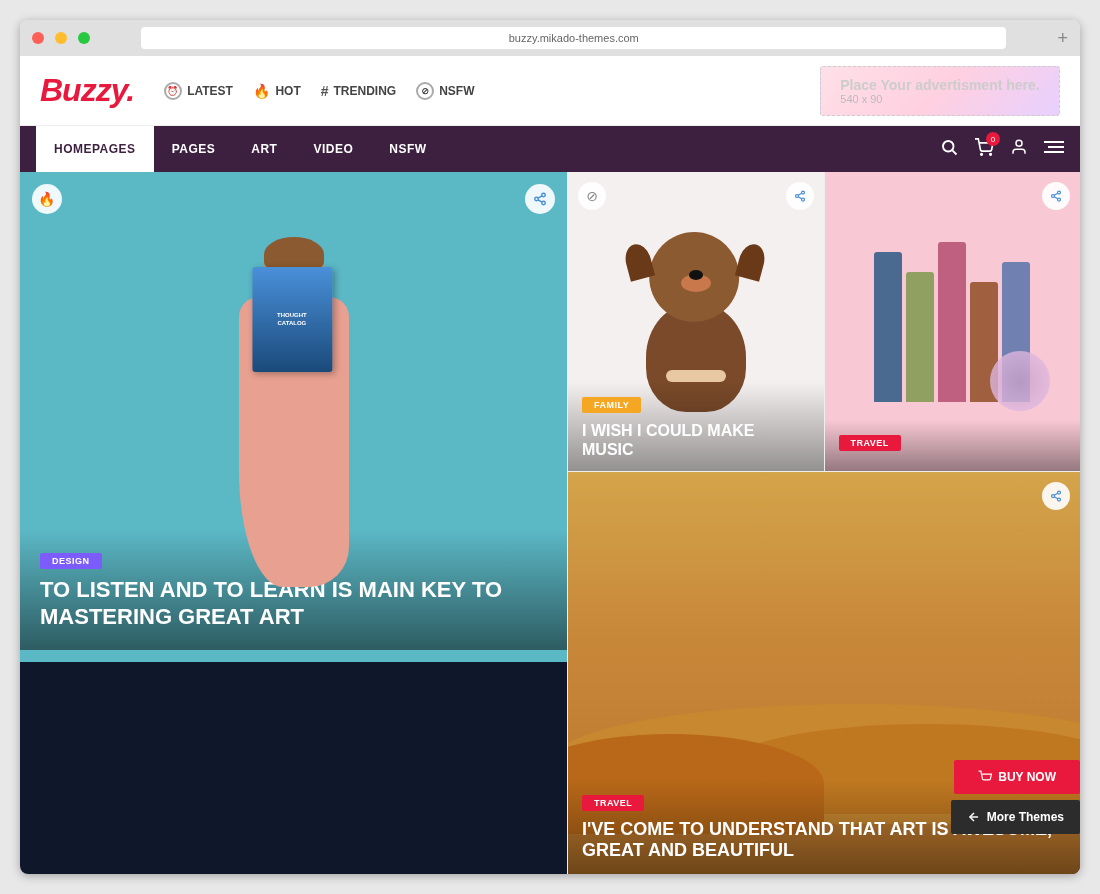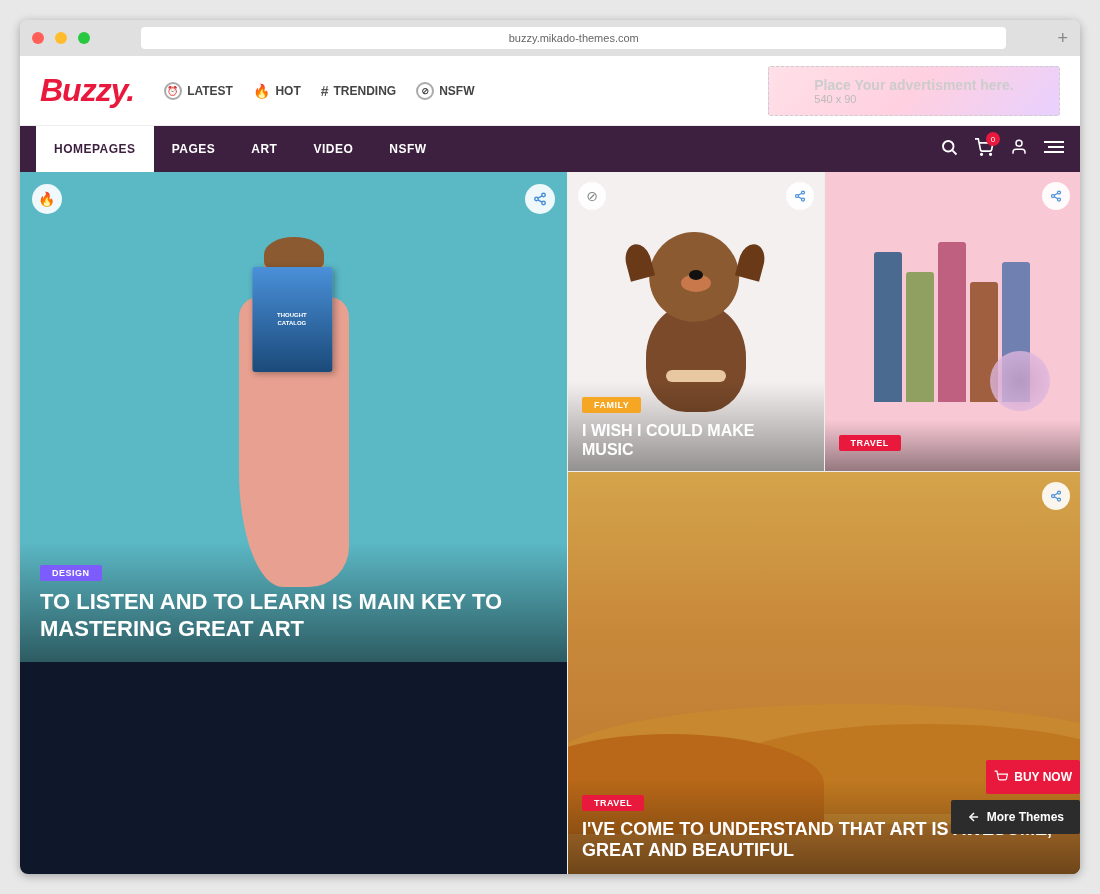--- a/index.html
+++ b/index.html
@@ -79,21 +79,21 @@
     .nav-icon-circle {
       width: 18px; height: 18px; border-radius: 50%;
       border: 2px solid #aaa;
       display: flex; align-items: center; justify-content: center;
       font-size: 9px;
     }
     .nav-fire { color: #e8193c; font-size: 14px; }
     .nav-hash { color: #555; font-size: 14px; font-weight: 900; }
     .ad-banner {
       margin-left: auto;
-      width: 292px; height: 50px;
+      width: 240px; height: 50px;
       background: linear-gradient(135deg, #ffe0e8, #ffd0e0, #e8d0ff);
       display: flex; align-items: center; justify-content: center;
       font-size: 13px; color: #999; border: 1px dashed #ccc;
       border-radius: 3px;
     }
 
     
     .main-nav {
       background: #3d1f3f;
       height: 46px;
@@ -159,21 +159,21 @@
       flex-shrink: 0;
     }
     .card-large-bg {
       width: 100%; height: 100%;
       background: #5db8c8;
       display: flex; align-items: center; justify-content: center;
       position: relative;
     }
     .card-overlay-bottom {
       position: absolute;
-      bottom: 0; left: 0; right: 0;
+      bottom: 12px; left: 0; right: 0;
       padding: 20px;
       background: linear-gradient(transparent, rgba(0,0,0,0.5));
     }
     .card-badge {
       display: inline-block;
       padding: 3px 12px;
       font-size: 9px;
       font-weight: 700;
       letter-spacing: 0.5px;
       border-radius: 2px;
@@ -243,21 +243,21 @@
       background: linear-gradient(180deg, #d4a44a 0%, #c8883a 40%, #b8742a 100%);
       position: relative;
     }
 
     
     .buy-now-btn {
       position: fixed;
       bottom: 100px; right: 20px;
       background: #e8193c;
       color: #fff;
-      padding: 10px 8px;
+      padding: 10px 24px;
       font-size: 12px;
       font-weight: 700;
       display: flex; align-items: center; gap: 6px;
       cursor: pointer;
       border-radius: 2px;
       z-index: 100;
     }
     .more-themes-btn {
       position: fixed;
       bottom: 60px; right: 20px;

